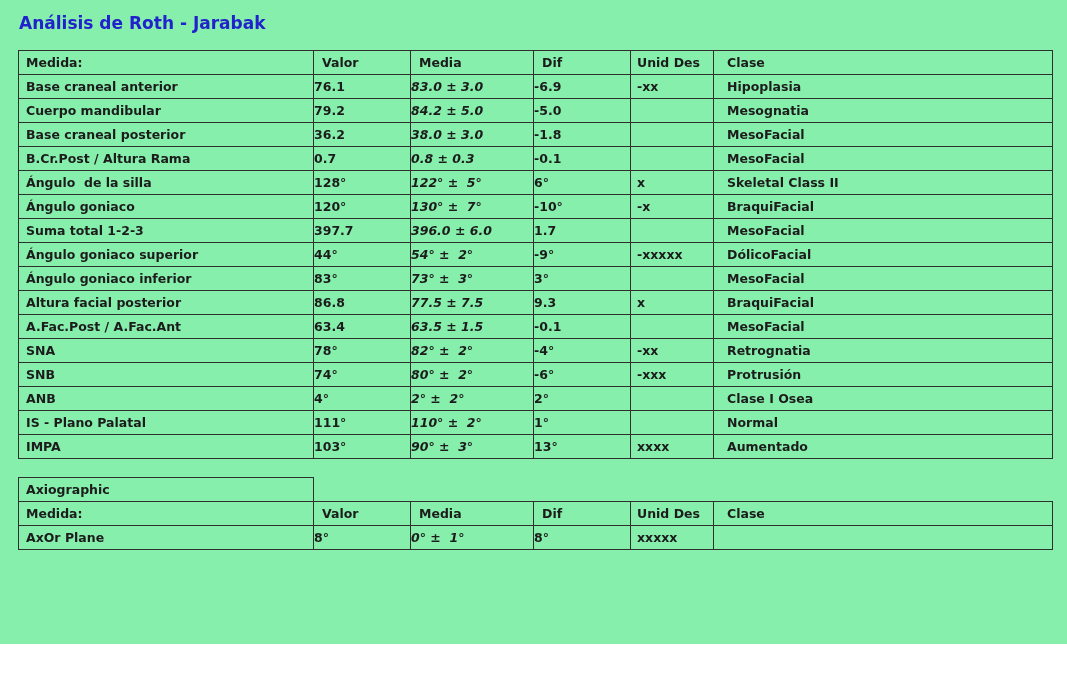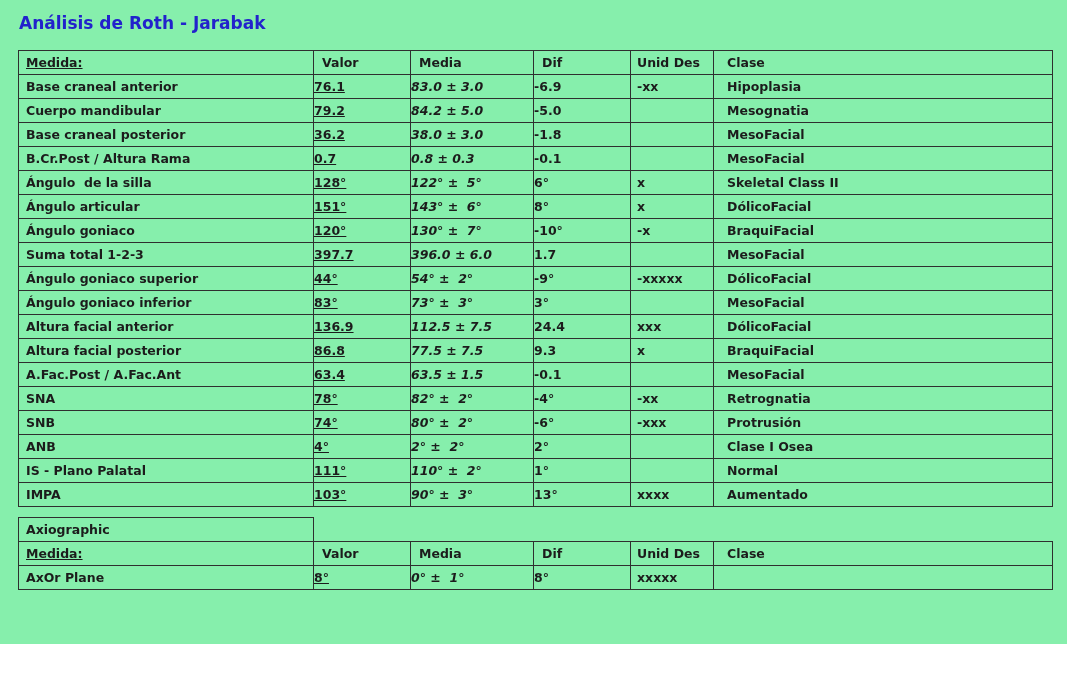--- a/index.html
+++ b/index.html
@@ -28,47 +28,47 @@
     font-size:17px;
     font-weight:bold;
     color:var(--title-blue);
   }
   table.analysis{
     border-collapse:collapse;
     table-layout:fixed;
     margin:17px 0 0 18px;
   }
   table.analysis.second{
-    margin-top:10px;
+    margin-top:18px;
   }
   table.analysis td, table.analysis th{
     border:1px solid var(--line);
     height:24px;
     padding:0;
     font-size:12.5px;
     font-weight:bold;
     color:var(--ink);
     vertical-align:middle;
     text-align:left;
     overflow:hidden;
   }
   .section-cell{
     font-size:13px;
     padding-left:7px !important;
   }
   .spacer-cell{
     border:none !important;
     background:transparent;
   }
-  th.h-medida{padding-left:7px !important;text-decoration:underline;}
+  th.h-medida{padding-left:7px !important;}
   th.h-valor, th.h-media, th.h-dif{padding-left:8px !important;}
   th.h-unid{padding-left:6px !important; white-space:nowrap; overflow:visible !important;}
   th.h-clase{padding-left:13px !important;}
   td.cell-medida{padding-left:7px !important; white-space:pre;}
-  td.cell-valor{color:var(--value-blue); text-align:right; padding-right:12px !important;text-decoration:underline;}
+  td.cell-valor{color:var(--value-blue); text-align:right; padding-right:12px !important;}
   td.cell-media{text-align:center; white-space:pre;font-style:italic;}
   td.cell-dif{color:var(--value-blue); text-align:right; padding-right:12px !important;}
   td.cell-unid-des{color:var(--flag-red); padding-left:6px !important; white-space:nowrap;}
   td.cell-clase{padding-left:13px !important;}
 </style>
 </head>
 <body>
 
 <div class="page">
 
@@ -128,28 +128,20 @@
         </tr>
         <tr>
           <td class="cell-medida">Ángulo  de la silla</td>
           <td class="cell-valor">128°</td>
           <td class="cell-media">122° ±  5°</td>
           <td class="cell-dif">6°</td>
           <td class="cell-unid-des">x</td>
           <td class="cell-clase">Skeletal Class II</td>
         </tr>
         <tr>
-          <td class="cell-medida">Ángulo articular</td>
-          <td class="cell-valor">151°</td>
-          <td class="cell-media">143° ±  6°</td>
-          <td class="cell-dif">8°</td>
-          <td class="cell-unid-des">x</td>
-          <td class="cell-clase">DólicoFacial</td>
-        </tr>
-        <tr>
           <td class="cell-medida">Ángulo goniaco</td>
           <td class="cell-valor">120°</td>
           <td class="cell-media">130° ±  7°</td>
           <td class="cell-dif">-10°</td>
           <td class="cell-unid-des">-x</td>
           <td class="cell-clase">BraquiFacial</td>
         </tr>
         <tr>
           <td class="cell-medida">Suma total 1-2-3</td>
           <td class="cell-valor">397.7</td>
@@ -166,28 +158,20 @@
           <td class="cell-unid-des">-xxxxx</td>
           <td class="cell-clase">DólicoFacial</td>
         </tr>
         <tr>
           <td class="cell-medida">Ángulo goniaco inferior</td>
           <td class="cell-valor">83°</td>
           <td class="cell-media">73° ±  3°</td>
           <td class="cell-dif">3°</td>
           <td class="cell-unid-des"></td>
           <td class="cell-clase">MesoFacial</td>
-        </tr>
-        <tr>
-          <td class="cell-medida">Altura facial anterior</td>
-          <td class="cell-valor">136.9</td>
-          <td class="cell-media">112.5 ± 7.5</td>
-          <td class="cell-dif">24.4</td>
-          <td class="cell-unid-des">xxx</td>
-          <td class="cell-clase">DólicoFacial</td>
         </tr>
         <tr>
           <td class="cell-medida">Altura facial posterior</td>
           <td class="cell-valor">86.8</td>
           <td class="cell-media">77.5 ± 7.5</td>
           <td class="cell-dif">9.3</td>
           <td class="cell-unid-des">x</td>
           <td class="cell-clase">BraquiFacial</td>
         </tr>
         <tr>

